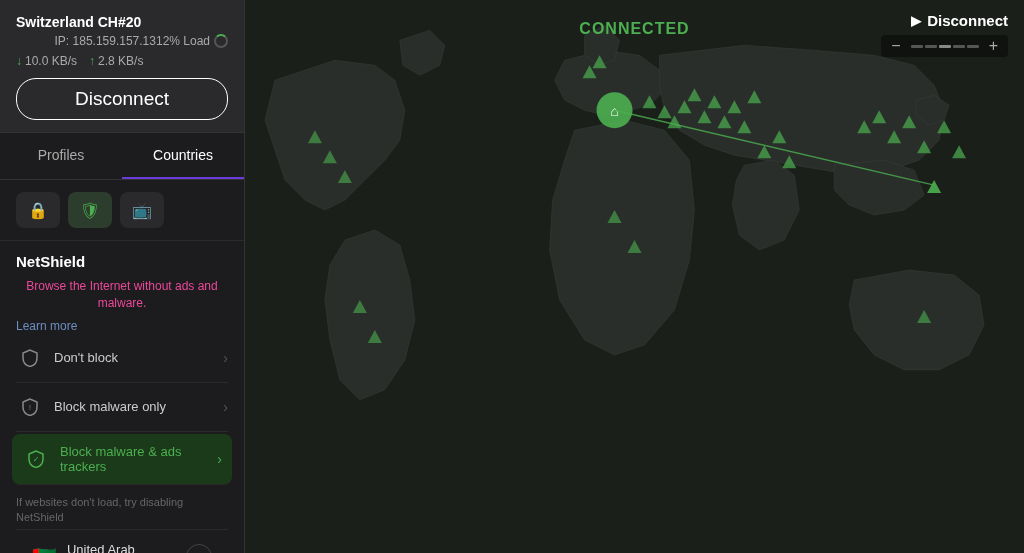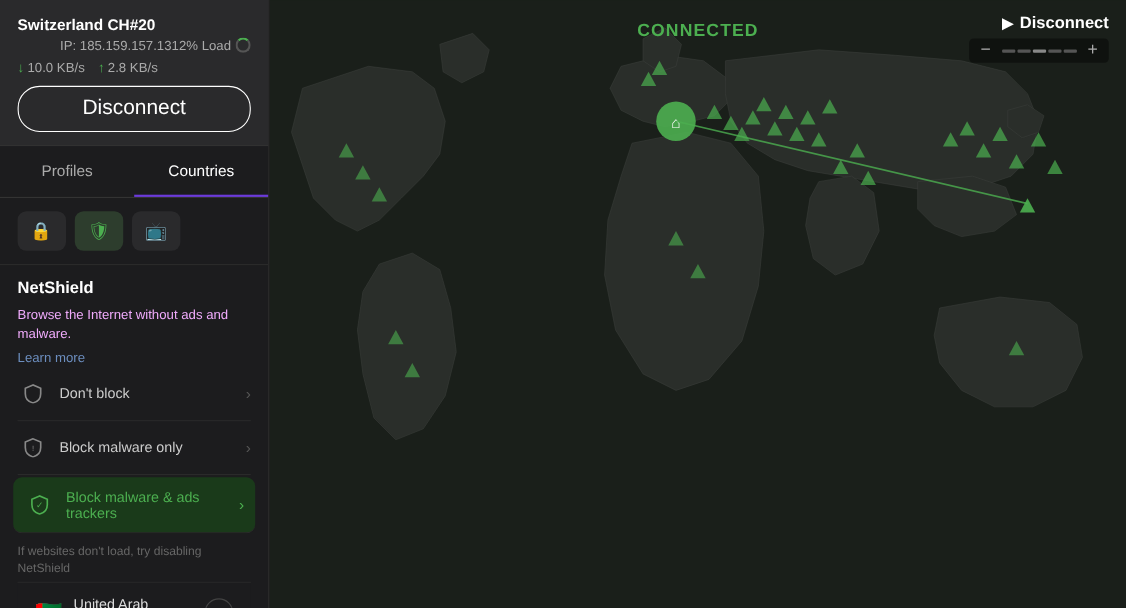--- a/index.html
+++ b/index.html
@@ -163,24 +163,25 @@
     }
 
     .netshield-title {
       color: #ffffff;
       font-size: 15px;
       font-weight: 600;
       margin-bottom: 8px;
     }
 
     .netshield-desc {
-      color: #f0abfc;
+      color: #ec4899;
       font-size: 12px;
       line-height: 1.4;
       margin-bottom: 4px;
+      text-align: center;
     }
 
     .learn-more {
       color: #6c8ebf;
       font-size: 12px;
       cursor: pointer;
       display: inline-block;
     }
 
     .option-item {

